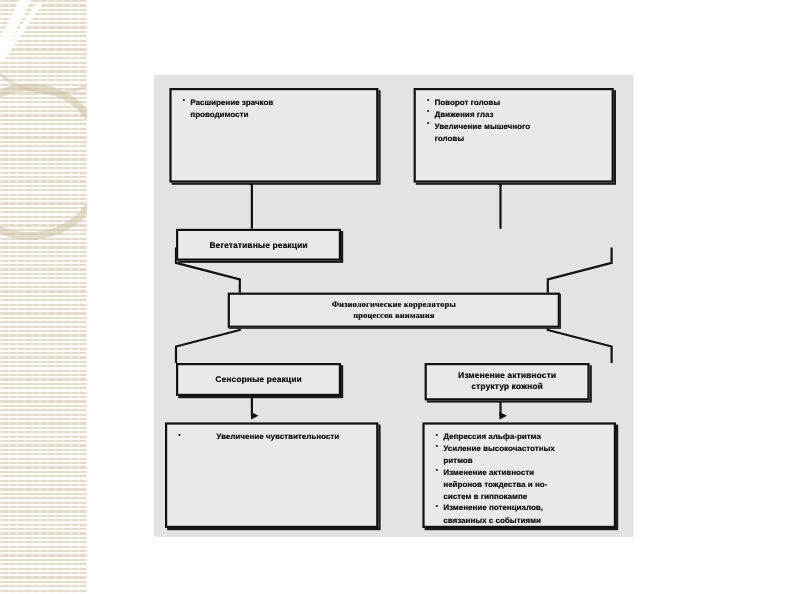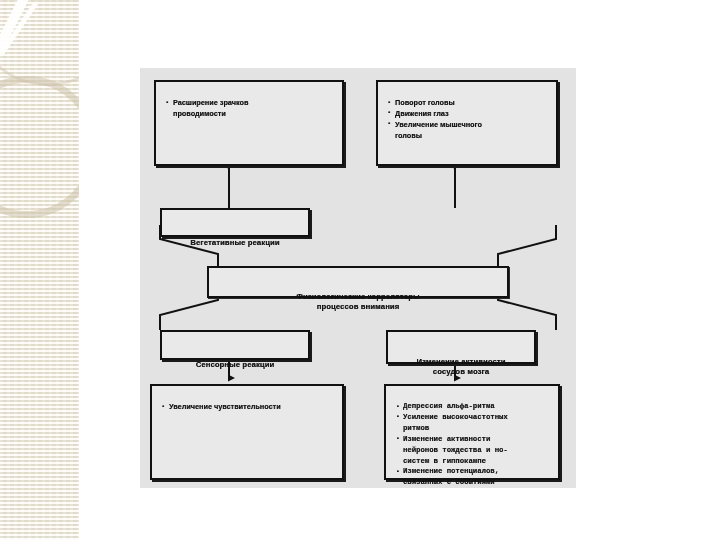--- a/index.html
+++ b/index.html
@@ -64,25 +64,25 @@
   }
 
   
   .dbox {
     position: absolute;
     background: #e9e9e9;
     border: 2px solid #111111;
     box-sizing: border-box;
     box-shadow: 2px 2px 0 #1a1a1a;
   }
-  .dbox.plain { box-shadow: 1px 1px 0 #2b2b2b; }
+  .dbox.plain { box-shadow: 1px 1px 0 #2b2b2b; font-family: Liberation Serif, serif; }
 
   .blist {
     margin: 0;
-    padding: 16px 6px 4px 10px;
+    padding: 6px 6px 4px 10px;
     list-style: none;
   }
   .blist li {
     font-size: 7.2px;
     font-weight: bold;
     line-height: 9.4px;
     color: #121212;
     letter-spacing: 0.05px;
     padding-left: 7px;
     position: relative;
@@ -107,21 +107,20 @@
     justify-content: center;
     text-align: center;
     font-size: 7.6px;
     font-weight: bold;
     color: #101010;
     letter-spacing: 0.15px;
     line-height: 10px;
     padding: 0 4px;
     box-sizing: border-box;
     text-shadow: 0.35px 0 0 rgba(16,16,16,0.6);
-    margin-top: 20px;
   }
 
   
   #connectors {
     position: absolute;
     left: 0; top: 0;
     width: 436px; height: 420px;
     pointer-events: none;
   }
 </style>
@@ -195,32 +194,32 @@
   </div>
 
   <div class="dbox" id="box-sensory-label" style="left:20px; top:262px; width:150px; height:30px;">
     <div class="boxlabel">Сенсорные реакции</div>
   </div>
 
   <div class="dbox" id="box-brain-label" style="left:246px; top:262px; width:150px; height:34px;">
     <div class="boxlabel">
       <span>
         <span>Изменение активности</span><br>
-        <span>сосудов мозга</span>
+        <span>структур кожной</span>
       </span>
     </div>
   </div>
 
-  <div class="dbox" id="box-sensory-list" style="left:10px; top:316px; width:194px; height:96px;">
+  <div class="dbox" id="box-sensory-list" style="left:10px; top:316px; width:194px; height:96px;text-align:center;">
     <ul class="blist">
       <li>Увеличение чувствительности</li>
     </ul>
   </div>
 
-  <div class="dbox" id="box-brain-list" style="left:244px; top:316px; width:176px; height:96px;font-family:Liberation Mono, monospace;">
+  <div class="dbox" id="box-brain-list" style="left:244px; top:316px; width:176px; height:96px;">
     <ul class="blist">
       <li>Депрессия альфа-ритма</li>
       <li>Усиление высокочастотных</li>
       <li class="cont">ритмов</li>
       <li>Изменение активности</li>
       <li class="cont">нейронов тождества и но-</li>
       <li class="cont">систем в гиппокампе</li>
       <li>Изменение потенциалов,</li>
       <li class="cont">связанных с событиями</li>
     </ul>

